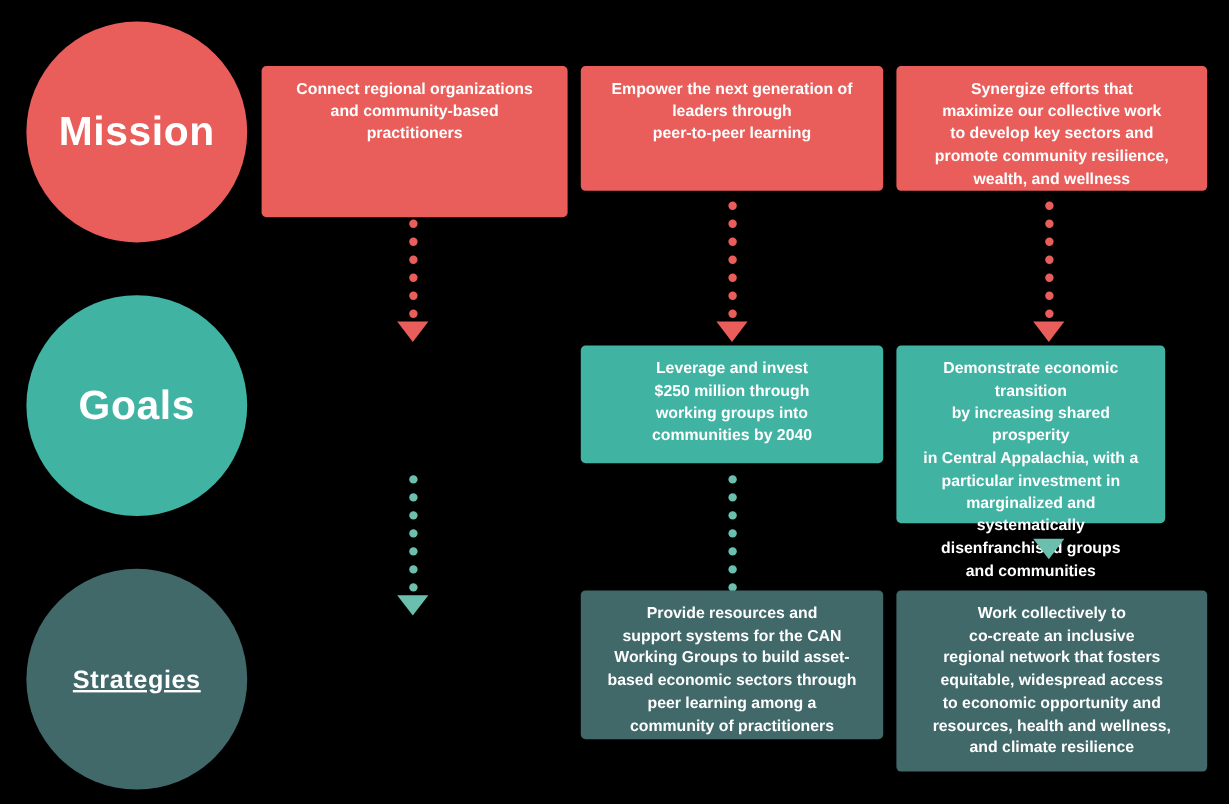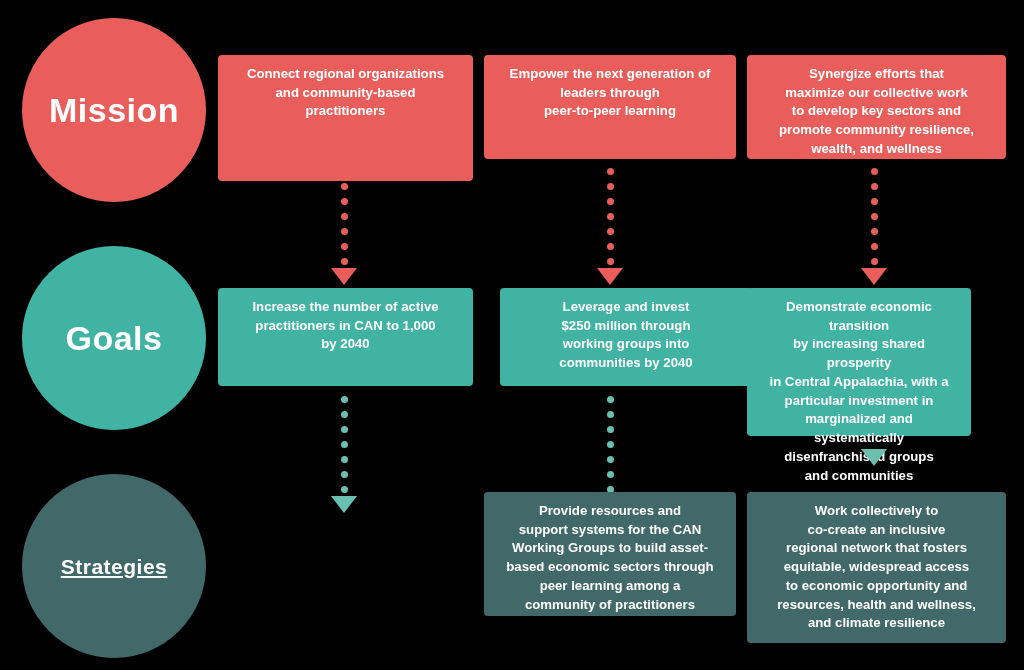--- a/index.html
+++ b/index.html
@@ -66,21 +66,21 @@
   .card.goals   { background: #41b3a3; }
   .card.strategies { background: #42696a; }
 
   
   .m1 { left: 218px; top: 55px;  width: 255px; height: 126px; }
   .m2 { left: 484px; top: 55px;  width: 252px; height: 104px; }
   .m3 { left: 747px; top: 55px;  width: 259px; height: 104px; }
 
   
   .g1 { left: 218px; top: 288px; width: 255px; height: 98px; }
-  .g2 { left: 500px; top: 288px; width: 252px; height: 98px; }
+  .g2 { left: 484px; top: 288px; width: 252px; height: 98px; }
   .g3 { left: 747px; top: 288px; width: 224px; height: 148px; }
 
   
   .s1 { left: 218px; top: 503px; width: 255px; height: 103px; }
   .s2 { left: 484px; top: 492px; width: 252px; height: 124px; }
   .s3 { left: 747px; top: 492px; width: 259px; height: 151px; }
 
   
   .connector {
     position: absolute;
@@ -186,25 +186,20 @@
       <div class="dot"></div>
       <div class="dot"></div>
       <div class="dot"></div>
       <div class="dot"></div>
       <div class="dot"></div>
       <div class="dot"></div>
     </div>
     <div class="head"></div>
   </div>
 
-  <div class="card goals g1">
-    <span>Increase the number of active
-practitioners in CAN to 1,000
-by 2040</span>
-  </div>
   <div class="card goals g2">
     <span>Leverage and invest
 $250 million through
 working groups into
 communities by 2040</span>
   </div>
   <div class="card goals g3">
     <span>Demonstrate economic transition
 by increasing shared prosperity
 in Central Appalachia, with a

